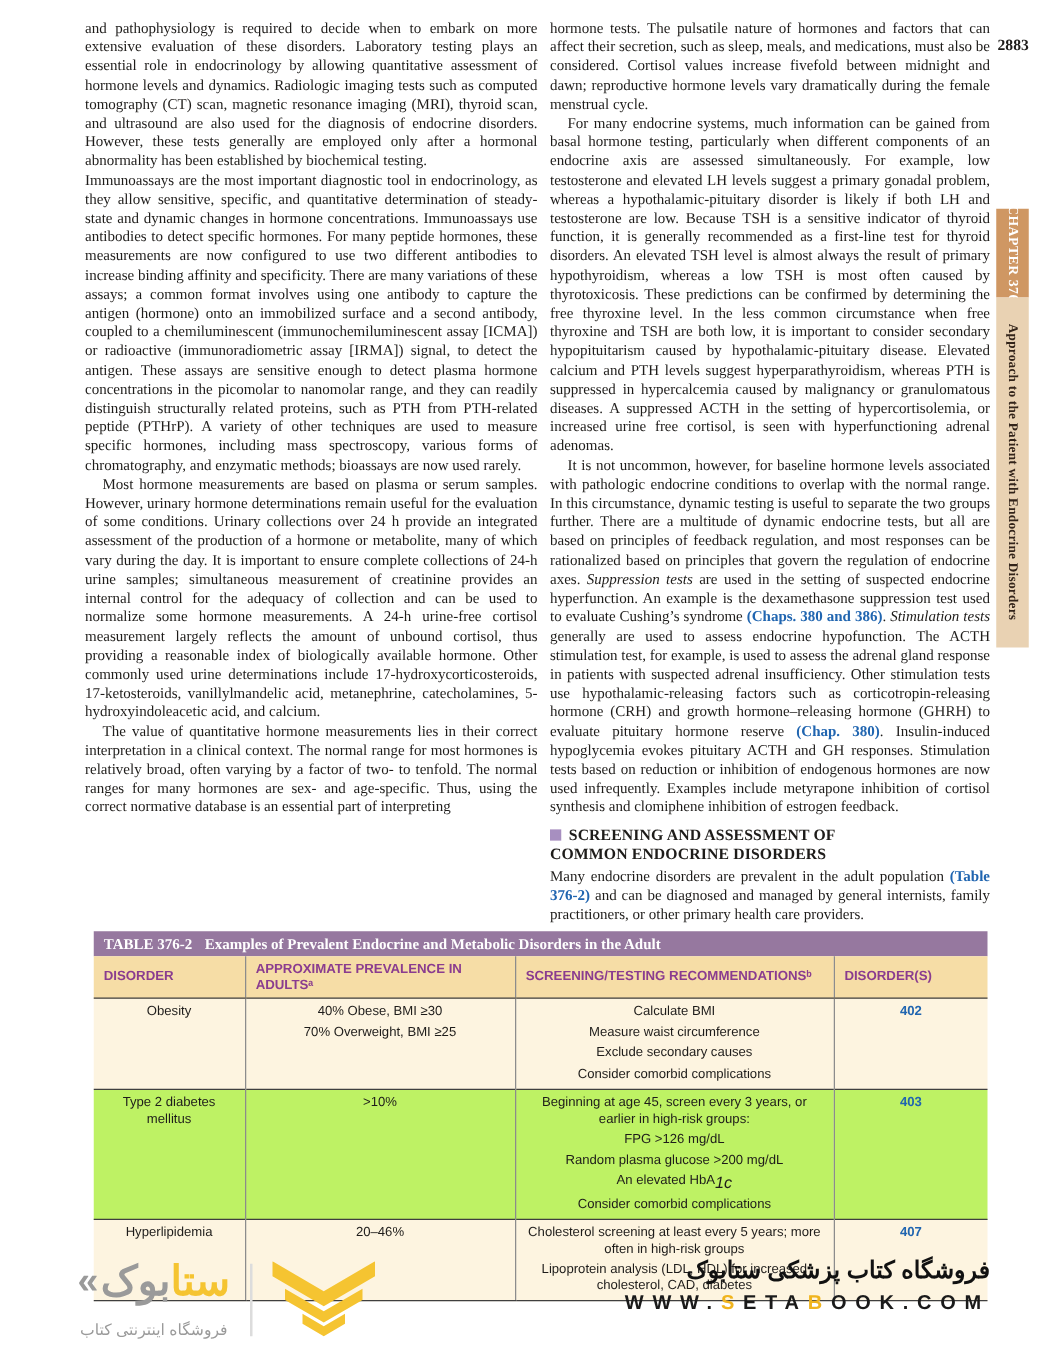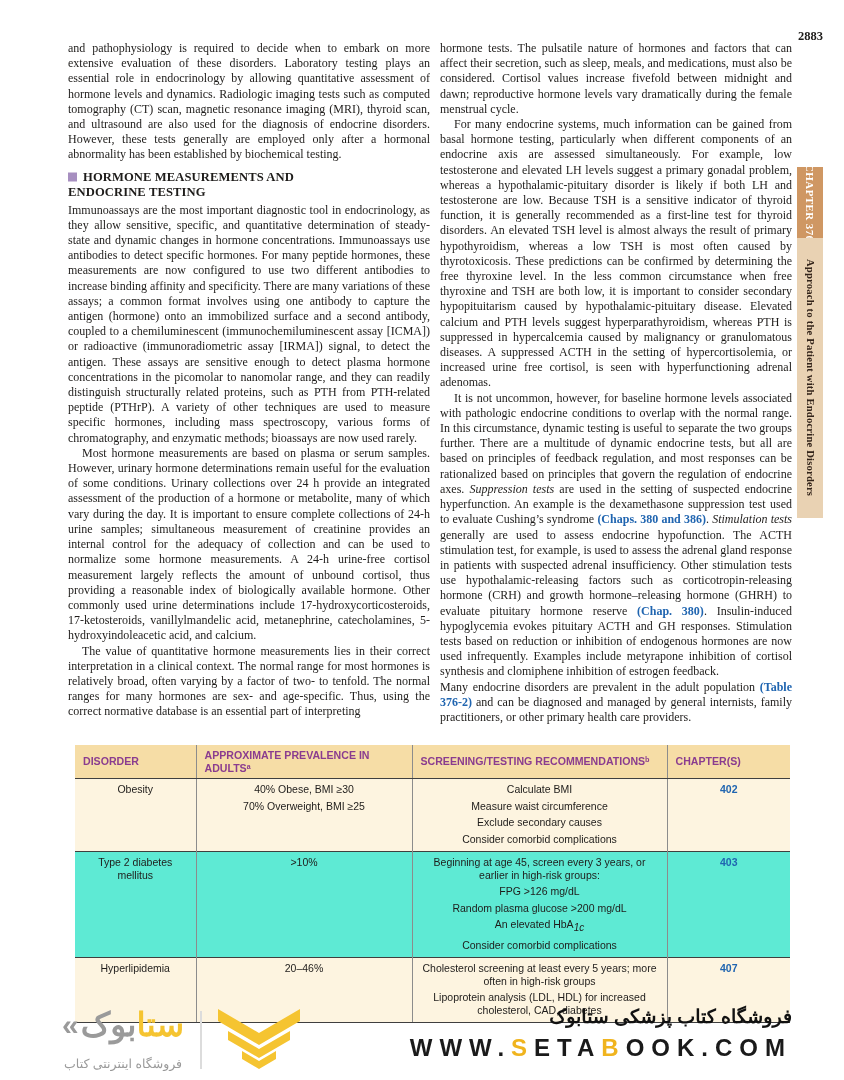--- a/index.html
+++ b/index.html
@@ -2,21 +2,21 @@
 <html lang="en"><head>
 <meta charset="utf-8">
 <style>
   html,body{margin:0;padding:0;}
   body{width:844px;height:1080px;position:relative;background:#ffffff;overflow:hidden;
        font-family:"Liberation Serif",serif;color:#1e1c1a;}
 
   .page{position:absolute;inset:0;background:#ffffff;}
 
   
-  .col{position:absolute;top:41px;font-size:12px;line-height:15.2px;text-align:justify;}
+  .col{position:absolute;top:15px;font-size:12px;line-height:15.2px;text-align:justify;}
   .col-left{left:68px;width:362px;}
   .col-right{left:440px;width:352px;}
   .col p{margin:0;}
   .col p.indent{text-indent:14px;}
 
   .sec-heading{font-weight:bold;font-size:12.6px;line-height:15.5px;margin:7px 0 2px 0;
                text-align:left;letter-spacing:0.1px;}
   .sq{display:inline-block;width:9px;height:9px;background:#a78fc0;margin-right:6px;
       vertical-align:baseline;transform:translateY(0.5px);}
   .chap-link{color:#2065b0;font-weight:bold;text-decoration:none;cursor:pointer;}
@@ -39,90 +39,93 @@
                 font-weight:bold;font-size:12px;height:20px;line-height:20px;padding-left:8px;}
   .tbl-titlebar .t-label{margin-right:10px;}
   table.data{border-collapse:collapse;table-layout:fixed;width:715px;font-size:10.5px;line-height:12.5px;}
   table.data th{background:#f6dda6;color:#8a3c8f;text-align:left;font-size:10.6px;
                 padding:4px 8px 4px 8px;border-bottom:1.5px solid #3f3f3f;font-weight:bold;}
   table.data td{vertical-align:top;padding:4px 8px 6px 8px;}
   table.data th + th, table.data td + td{border-left:1px solid #8c8c8c;}
   table.data tr.body-row + tr.body-row td{border-top:1.5px solid #3f3f3f;}
   table.data tr:last-child td{border-bottom:1.5px solid #3f3f3f;}
   tr.row-cream td{background:#fdf4e0;}
-  tr.row-white td{background:#5eead4;}
+  tr.row-white td{background:#bef264;}
   .cell-line{margin-bottom:4px;text-align:center;}
   .cell-line:last-child{margin-bottom:0;}
   td.chap{color:#2065b0;font-weight:bold;margin-left:34px;}
-  table.data sub{font-size:10px;font-style:italic;}
+  table.data sub{font-size:13px;font-style:italic;}
   .c1{width:121px;} .c2{width:216px;} .c3{width:255px;} .c4{width:123px;}
 
   
   .footer{position:absolute;left:0;top:1002px;width:844px;height:78px;
           font-family:"Liberation Sans",sans-serif;}
   .logo{position:absolute;left:62px;top:6px;display:flex;align-items:center;}
   .wordmark{text-align:center;}
   .wordmark-line{font-size:33px;font-weight:bold;line-height:34px;display:flex;align-items:center;}
   .wm-guillemet{color:#9a9a9a;font-size:30px;margin-right:2px;}
   .wm-gray{color:#9a9a9a;}
   .wm-yellow{color:#f5c431;}
   .logo-tagline{color:#9a9a9a;font-size:12.5px;margin-top:14px;}
   .logo-divider{width:2px;height:58px;background:#dcdcdc;margin:0 14px 0 16px;}
   .footer-right{position:absolute;right:52px;top:2px;text-align:right;}
   .store-name{font-size:19px;font-weight:600;color:#111111;line-height:26px;}
-  .site-url{font-size:24px;font-weight:bold;letter-spacing:7px;color:#1a1a1a;margin-top:4px;
+  .site-url{font-size:16px;font-weight:bold;letter-spacing:7px;color:#1a1a1a;margin-top:4px;
             font-family:"Liberation Sans",sans-serif;text-align:center;}
   .url-yellow{color:#f0b41e;}
 </style>
 </head>
 <body>
 
 <div class="page">
 
   <div class="page-number">2883</div>
 
   <div class="tab tab-chapter">
     <div class="tab-inner">CHAPTER 376</div>
   </div>
   <div class="tab tab-title">
     <div class="tab-inner">Approach to the Patient with Endocrine Disorders</div>
   </div>
 
   <div class="col col-left">
     <p>and pathophysiology is required to decide when to embark on more extensive evaluation of these disorders. Laboratory testing plays an essential role in endocrinology by allowing quantitative assessment of hormone levels and dynamics. Radiologic imaging tests such as computed tomography (CT) scan, magnetic resonance imaging (MRI), thyroid scan, and ultrasound are also used for the diagnosis of endocrine disorders. However, these tests generally are employed only after a hormonal abnormality has been established by biochemical testing.</p>
-    <div class="sec-heading">
-      <span class="sq"></span><span>HORMONE MEASUREMENTS AND</span><br>
-      <span>ENDOCRINE TESTING</span>
-    </div>
     <p>Immunoassays are the most important diagnostic tool in endocrinology, as they allow sensitive, specific, and quantitative determination of steady-state and dynamic changes in hormone concentrations. Immunoassays use antibodies to detect specific hormones. For many peptide hormones, these measurements are now configured to use two different antibodies to increase binding affinity and specificity. There are many variations of these assays; a common format involves using one antibody to capture the antigen (hormone) onto an immobilized surface and a second antibody, coupled to a chemiluminescent (immunochemiluminescent assay [ICMA]) or radioactive (immunoradiometric assay [IRMA]) signal, to detect the antigen. These assays are sensitive enough to detect plasma hormone concentrations in the picomolar to nanomolar range, and they can readily distinguish structurally related proteins, such as PTH from PTH-related peptide (PTHrP). A variety of other techniques are used to measure specific hormones, including mass spectroscopy, various forms of chromatography, and enzymatic methods; bioassays are now used rarely.</p>
     <p class="indent">Most hormone measurements are based on plasma or serum samples. However, urinary hormone determinations remain useful for the evaluation of some conditions. Urinary collections over 24 h provide an integrated assessment of the production of a hormone or metabolite, many of which vary during the day. It is important to ensure complete collections of 24-h urine samples; simultaneous measurement of creatinine provides an internal control for the adequacy of collection and can be used to normalize some hormone measurements. A 24-h urine-free cortisol measurement largely reflects the amount of unbound cortisol, thus providing a reasonable index of biologically available hormone. Other commonly used urine determinations include 17-hydroxycorticosteroids, 17-ketosteroids, vanillylmandelic acid, metanephrine, catecholamines, 5-hydroxyindoleacetic acid, and calcium.</p>
     <p class="indent">The value of quantitative hormone measurements lies in their correct interpretation in a clinical context. The normal range for most hormones is relatively broad, often varying by a factor of two- to tenfold. The normal ranges for many hormones are sex- and age-specific. Thus, using the correct normative database is an essential part of interpreting</p>
   </div>
 
   <div class="col col-right">
     <p>hormone tests. The pulsatile nature of hormones and factors that can affect their secretion, such as sleep, meals, and medications, must also be considered. Cortisol values increase fivefold between midnight and dawn; reproductive hormone levels vary dramatically during the female menstrual cycle.</p>
     <p class="indent">For many endocrine systems, much information can be gained from basal hormone testing, particularly when different components of an endocrine axis are assessed simultaneously. For example, low testosterone and elevated LH levels suggest a primary gonadal problem, whereas a hypothalamic-pituitary disorder is likely if both LH and testosterone are low. Because TSH is a sensitive indicator of thyroid function, it is generally recommended as a first-line test for thyroid disorders. An elevated TSH level is almost always the result of primary hypothyroidism, whereas a low TSH is most often caused by thyrotoxicosis. These predictions can be confirmed by determining the free thyroxine level. In the less common circumstance when free thyroxine and TSH are both low, it is important to consider secondary hypopituitarism caused by hypothalamic-pituitary disease. Elevated calcium and PTH levels suggest hyperparathyroidism, whereas PTH is suppressed in hypercalcemia caused by malignancy or granulomatous diseases. A suppressed ACTH in the setting of hypercortisolemia, or increased urine free cortisol, is seen with hyperfunctioning adrenal adenomas.</p>
     <p class="indent"><span>It is not uncommon, however, for baseline hormone levels associated with pathologic endocrine conditions to overlap with the normal range. In this circumstance, dynamic testing is useful to separate the two groups further. There are a multitude of dynamic endocrine tests, but all are based on principles of feedback regulation, and most responses can be rationalized based on principles that govern the regulation of endocrine axes. </span><span class="ital">Suppression tests</span><span> are used in the setting of suspected endocrine hyperfunction. An example is the dexamethasone suppression test used to evaluate Cushing’s syndrome </span><a class="chap-link">(Chaps. 380 and 386)</a><span>. </span><span class="ital">Stimulation tests</span><span> generally are used to assess endocrine hypofunction. The ACTH stimulation test, for example, is used to assess the adrenal gland response in patients with suspected adrenal insufficiency. Other stimulation tests use hypothalamic-releasing factors such as corticotropin-releasing hormone (CRH) and growth hormone–releasing hormone (GHRH) to evaluate pituitary hormone reserve </span><a class="chap-link">(Chap. 380)</a><span>. Insulin-induced hypoglycemia evokes pituitary ACTH and GH responses. Stimulation tests based on reduction or inhibition of endogenous hormones are now used infrequently. Examples include metyrapone inhibition of cortisol synthesis and clomiphene inhibition of estrogen feedback.</span></p>
+    <div class="sec-heading">
+      <span class="sq"></span><span>SCREENING AND ASSESSMENT OF</span><br>
+      <span>COMMON ENDOCRINE DISORDERS</span>
+    </div>
     <p><span>Many endocrine disorders are prevalent in the adult population </span><a class="chap-link">(Table 376-2)</a><span> and can be diagnosed and managed by general internists, family practitioners, or other primary health care providers.</span></p>
   </div>
 
   <div class="tbl-wrap">
+    <div class="tbl-titlebar">
+      <span class="t-label">TABLE 376-2</span><span>Examples of Prevalent Endocrine and Metabolic Disorders in the Adult</span>
+    </div>
     <table class="data">
       <colgroup>
           <col class="c1">
           <col class="c2">
           <col class="c3">
           <col class="c4">
         </colgroup>
       <thead>
         <tr>
           <th>DISORDER</th>
           <th>APPROXIMATE PREVALENCE IN ADULTSᵃ</th>
           <th>SCREENING/TESTING RECOMMENDATIONSᵇ</th>
-          <th>CHAPTER(S)</th>
+          <th>DISORDER(S)</th>
         </tr>
       </thead>
       <tbody>
           <tr class="body-row row-cream">
             <td>
               <div class="cell-line">Obesity</div>
             </td>
             <td>
               <div class="cell-line">40% Obese, BMI ≥30</div>
               <div class="cell-line">70% Overweight, BMI ≥25</div>

